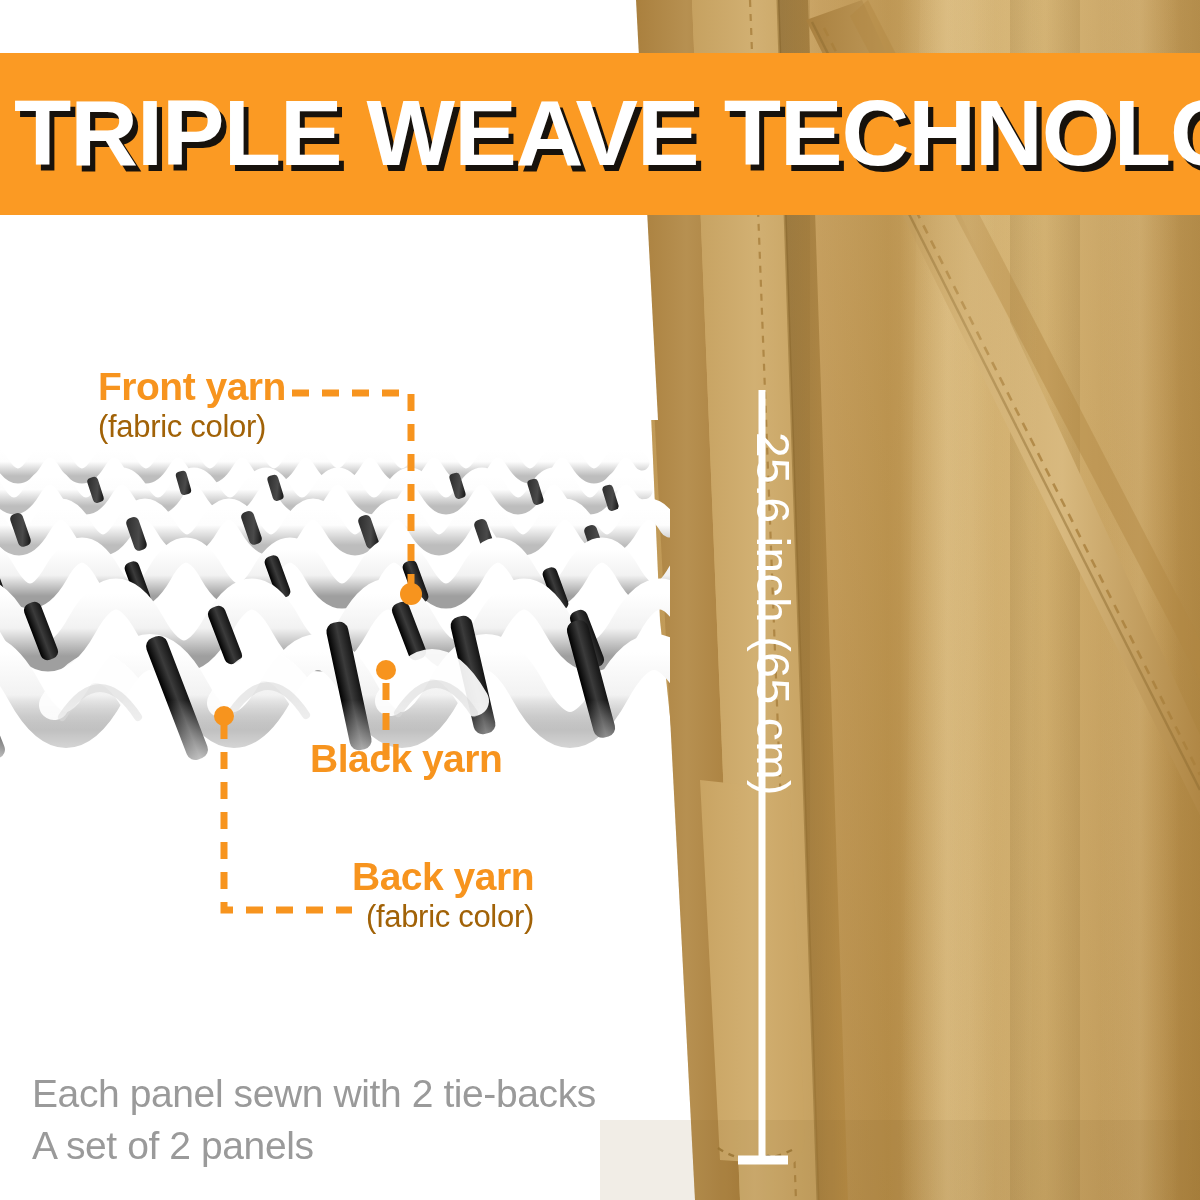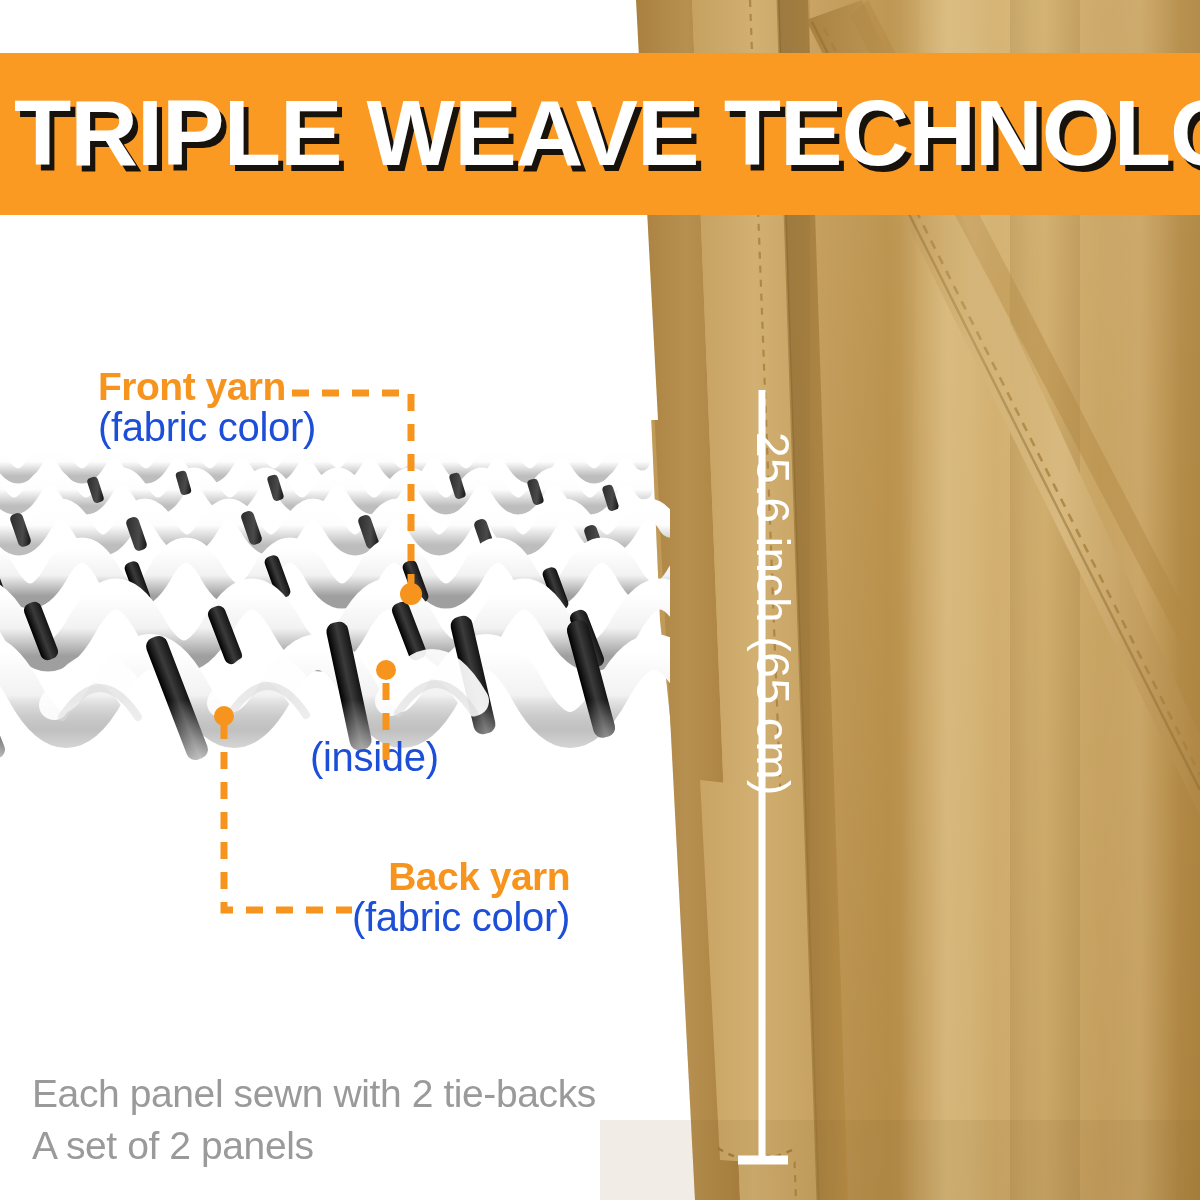--- a/index.html
+++ b/index.html
@@ -18,21 +18,21 @@
       letter-spacing:-1px;white-space:nowrap;
       transform:scaleX(1.02);transform-origin:left center;
       text-shadow:5px 6px 0 #17120c;}
 
   
   .weave-wrap{position:absolute;left:-30px;top:405px;width:700px;height:360px;z-index:10;}
 
   
   .callout{position:absolute;z-index:30;white-space:nowrap;}
   .co-main{font-weight:700;color:#F7941E;font-size:39px;line-height:42px;letter-spacing:-0.5px;}
-  .co-sub{color:#1d4ed8;font-size:40px;line-height:38px;letter-spacing:-0.3px;}
+  .co-sub{color:#a16207;font-size:31px;line-height:38px;letter-spacing:-0.3px;}
 
   .leader{position:absolute;z-index:31;}
 
   
   .bottom-copy{position:absolute;left:14px;top:1068px;z-index:30;
       color:#9a9a9a;font-size:39px;line-height:52px;letter-spacing:-0.4px;white-space:nowrap;margin-left:18px;}
 
   
   .dim-label{position:absolute;z-index:35;color:#ffffff;font-size:46px;
       letter-spacing:0.5px;white-space:nowrap;
@@ -258,21 +258,21 @@
   <div class="banner">
     <div class="banner-title">TRIPLE WEAVE TECHNOLOGY</div>
   </div>
 
   <div class="callout" style="left:98px;top:366px;">
     <div class="co-main">Front yarn</div>
     <div class="co-sub">(fabric color)</div>
   </div>
 
   <div class="callout" style="left:310px;top:738px;text-align:center;">
-    <div class="co-sub">(inside)</div>
+    <div class="co-main">Black yarn</div>
   </div>
 
   <div class="callout" style="left:352px;top:856px;text-align:right;">
     <div class="co-main">Back yarn</div>
     <div class="co-sub">(fabric color)</div>
   </div>
 
   <div class="bottom-copy">
     <div>Each panel sewn with 2 tie-backs</div>
     <div>A set of  2 panels</div>

